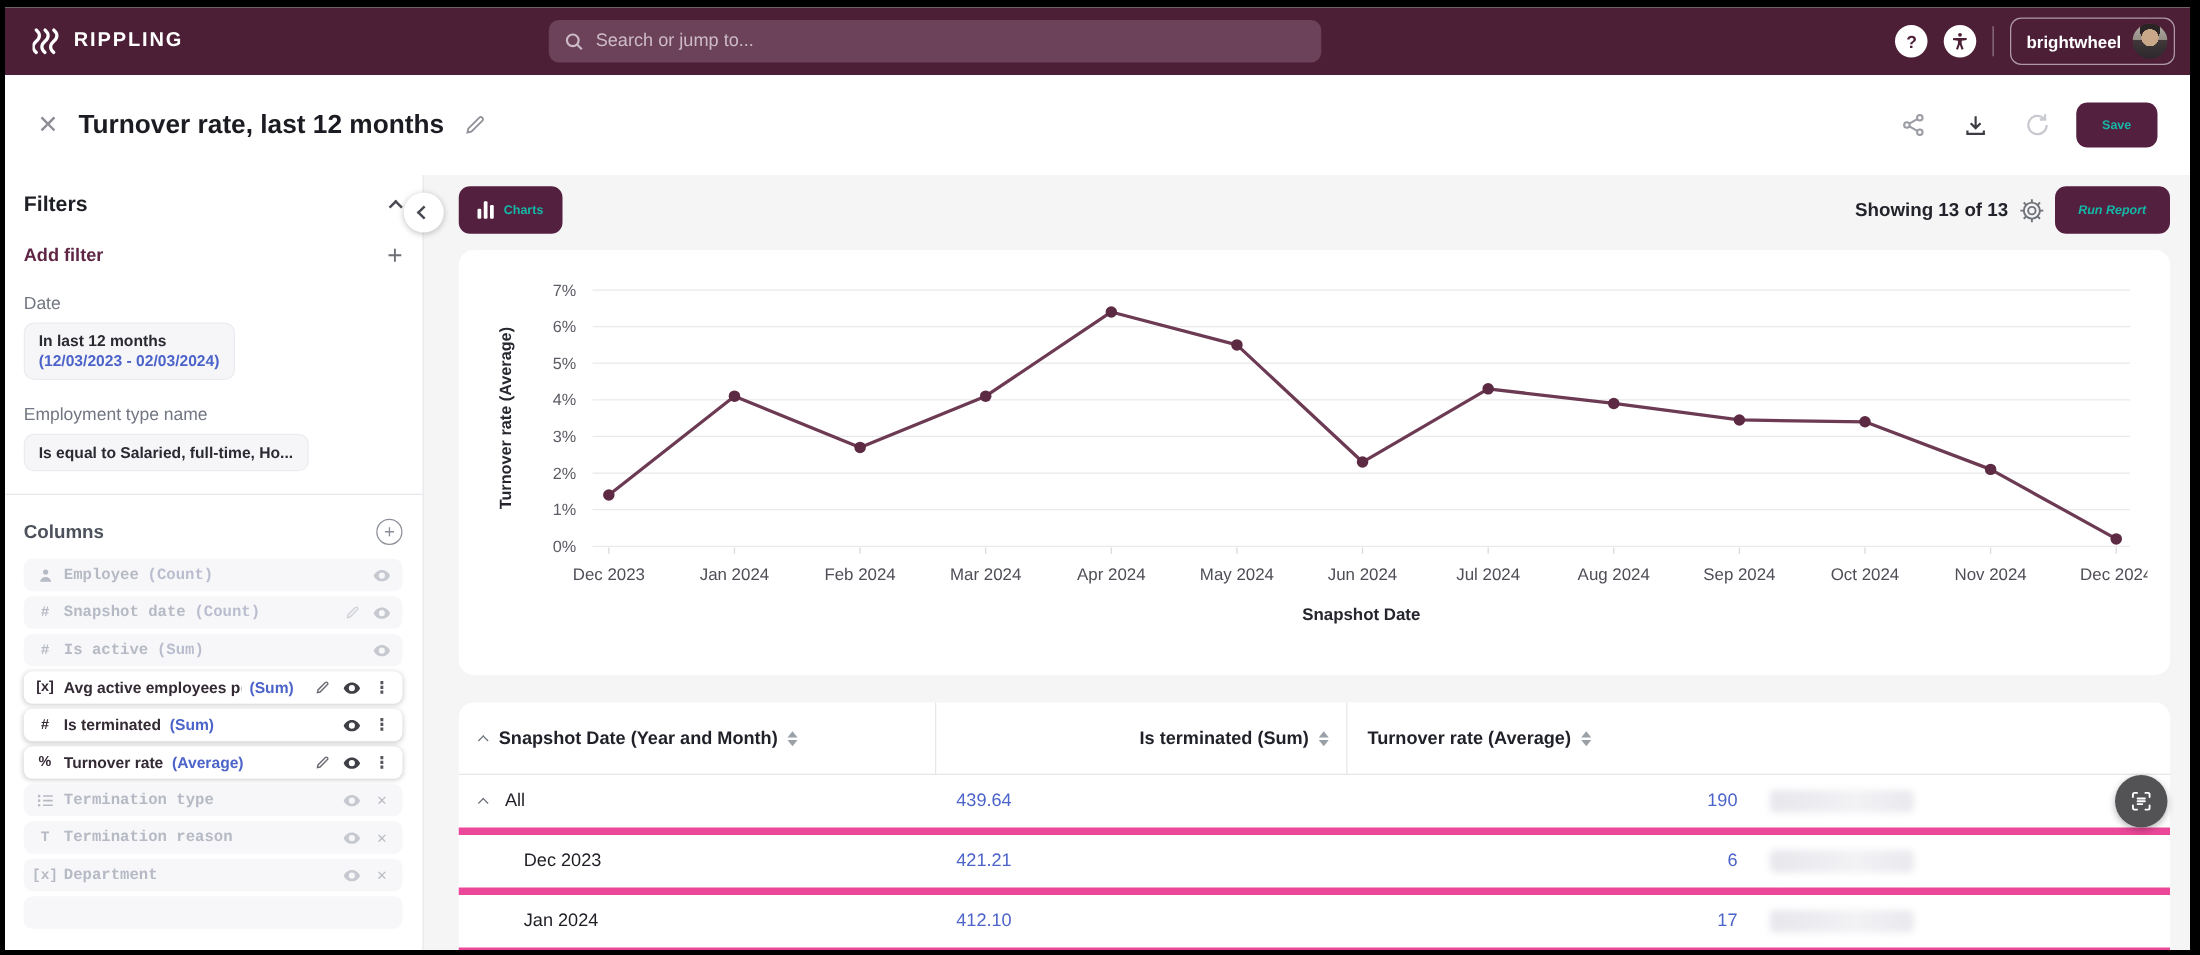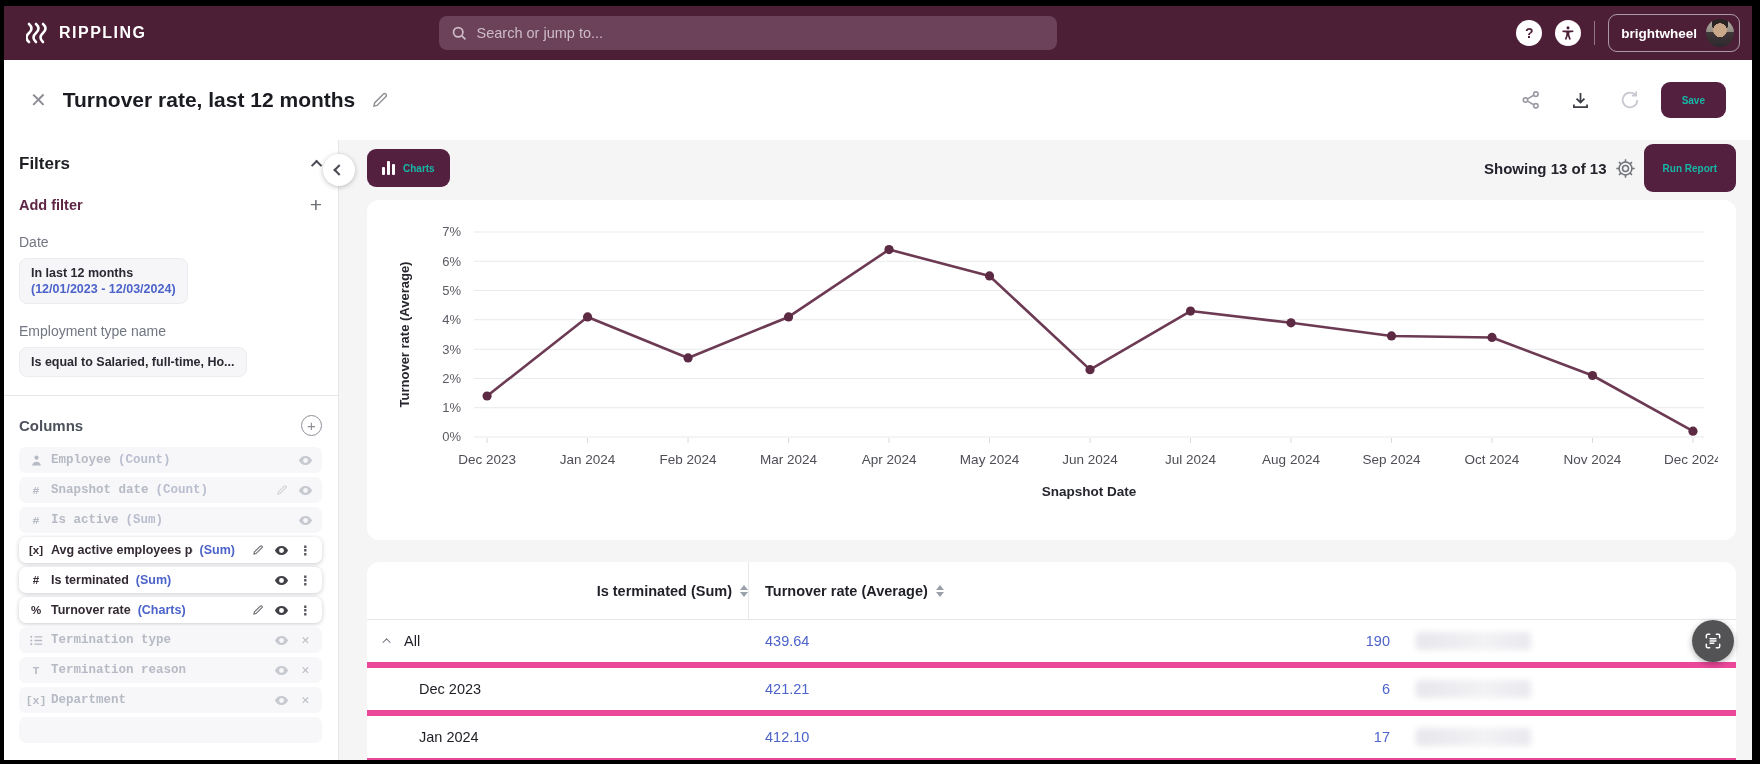--- a/index.html
+++ b/index.html
@@ -89,34 +89,34 @@
   .main { flex:1; position:relative; padding:0 16px 0 28px; }
   .collapse-btn { position:absolute; left:-16px; top:14px; width:32px; height:32px; border-radius:50%;
     background:#fff; box-shadow:0 1px 5px rgba(0,0,0,.25); display:flex; align-items:center;
     justify-content:center; cursor:pointer; z-index:5; }
   .main-toolbar { display:flex; align-items:center; margin-top:8px; height:40px; }
   .charts-btn { height:38px; padding:0 15px; border-radius:9px; display:flex; align-items:center; gap:8px; }
   .bars { display:flex; align-items:flex-end; gap:2px; height:14px; }
   .bars i { width:3px; background:#fff; border-radius:1px; }
   .toolbar-right { margin-left:auto; display:flex; align-items:center; gap:7px; }
   .showing { font-size:15px; font-weight:700; color:#23242b; }
-  .runreport-btn { height:48px; padding:0 19px; border-radius:9px; }
+  .runreport-btn { height:38px; padding:0 19px; border-radius:9px;font-style:italic; }
 
   
   .chart-card { margin-top:12px; height:340px; background:#fff; border-radius:12px; padding:14px 18px 0; }
 
   
   .table-card { margin-top:22px; background:#fff; border-radius:12px 12px 0 0; }
   .tgrid { display:grid; grid-template-columns:382px 329px 328px 1fr; align-items:center; }
   .thead { height:58px; border-bottom:1px solid #e7e7ea; }
   .thead .hc { height:58px; display:flex; align-items:center; font-size:14.5px; font-weight:700;
     color:#1f2028; white-space:nowrap; gap:8px; }
   .thead .hc.b { border-right:1px solid #e7e7ea; }
   .hc1 { padding-left:18px; } .hc2 { padding-left:16px; }
-  .hc3 { justify-content:flex-end; padding-right:0; } .hc4 { padding-left:16px; }
+  .hc3 { justify-content:flex-end; padding-right:14px; } .hc4 { padding-left:16px; }
   .sort { display:inline-flex; flex-direction:column; gap:2px; cursor:pointer; }
   .tri { width:0; height:0; border-left:4px solid transparent; border-right:4px solid transparent; }
   .tri.up { border-bottom:5px solid #9aa0a8; } .tri.dn { border-top:5px solid #9aa0a8; }
   .trow { height:48px; border-bottom:6px solid #ec4899; }
   .trow .tc { display:flex; align-items:center; font-size:14.5px; color:#1e1f26; gap:13px; }
   .tc1 { padding-left:18px; } .tc1.indent { padding-left:52px; }
   .tc2 { padding-left:16px; } .tc3 { justify-content:flex-end; padding-right:16px; } .tc4 { padding-left:10px; }
   .linkval { color:#4c63c9; cursor:pointer; }
   .redact { width:115px; height:18px; border-radius:4px; background:linear-gradient(90deg,#e7e7ec,#f2f2f5 60%,#e9e9ee); filter:blur(3px); }
 
@@ -207,21 +207,21 @@
       </div>
       <div class="addfilter-row">
         <span class="addfilter-label">Add filter</span>
         <span class="spacer"></span>
         <span class="plus">+</span>
       </div>
 
       <div class="fgroup-label">Date</div>
       <div class="chip">
         <div class="l1">In last 12 months</div>
-        <div class="l2">(12/01/2023 - 12/03/2024)</div>
+        <div class="l2">(12/03/2023 - 02/03/2024)</div>
       </div>
 
       <div class="fgroup-label">Employment type name</div>
       <div class="chip">
         <div class="l1">Is equal to Salaried, full-time, Ho...</div>
       </div>
 
       <div class="side-divider"></div>
 
 
@@ -300,21 +300,21 @@
             <span class="act eye-on">
               <svg width="15" height="15" viewBox="0 0 16 16" fill="currentColor">
                 <path d="M8 3.2C4.8 3.2 2.2 5.3 1 8c1.2 2.7 3.8 4.8 7 4.8s5.8-2.1 7-4.8C13.8 5.3 11.2 3.2 8 3.2zm0 7.4A2.6 2.6 0 1 1 8 5.4a2.6 2.6 0 0 1 0 5.2z"></path>
               </svg>
             </span>
             <span class="act kebab">⋮</span>
           </div>
           <div class="col-row active">
             <span class="ci">%</span>
             <span class="cl">Turnover rate</span>
-            <span class="agg">(Charts)</span>
+            <span class="agg">(Average)</span>
             <span class="spacer"></span>
             <span class="act pencil-on">
               <svg width="12" height="12" viewBox="0 0 16 16" fill="none" stroke="currentColor" stroke-width="1.5">
                 <path d="M2.6 13.4l.6-2.8 7.9-7.9a1.4 1.4 0 0 1 2 0l.2.2a1.4 1.4 0 0 1 0 2l-7.9 7.9z"></path>
               </svg>
             </span>
             <span class="act eye-on">
               <svg width="15" height="15" viewBox="0 0 16 16" fill="currentColor">
                 <path d="M8 3.2C4.8 3.2 2.2 5.3 1 8c1.2 2.7 3.8 4.8 7 4.8s5.8-2.1 7-4.8C13.8 5.3 11.2 3.2 8 3.2zm0 7.4A2.6 2.6 0 1 1 8 5.4a2.6 2.6 0 0 1 0 5.2z"></path>
               </svg>
@@ -451,20 +451,28 @@
               <text x="1106.1666666666667" y="250" text-anchor="middle" font-size="13.5" fill="#4d4e56">Oct 2024</text>
               <text x="1206.5833333333335" y="250" text-anchor="middle" font-size="13.5" fill="#4d4e56">Nov 2024</text>
               <text x="1307" y="250" text-anchor="middle" font-size="13.5" fill="#4d4e56">Dec 2024</text>
               <text x="703.5" y="282" text-anchor="middle" font-size="13.5" font-weight="bold" fill="#26272e">Snapshot Date</text>
               <text x="24" y="120.5" text-anchor="middle" font-size="13" font-weight="bold" fill="#26272e" transform="rotate(-90 24 120.5)">Turnover rate (Average)</text>
             </svg></div>
       </div>
 
       <div class="table-card">
         <div class="tgrid thead" id="table-head">
+            <div class="hc hc1 b">
+              <span class="mini-chev"></span>
+              <span>Snapshot Date (Year and Month)</span>
+              <span class="sort">
+                <i class="tri up"></i>
+                <i class="tri dn"></i>
+              </span>
+            </div>
             <div class="hc hc3 b">
               <span>Is terminated (Sum)</span>
               <span class="sort">
                 <i class="tri up"></i>
                 <i class="tri dn"></i>
               </span>
             </div>
             <div class="hc hc4">
               <span>Turnover rate (Average)</span>
               <span class="sort">

